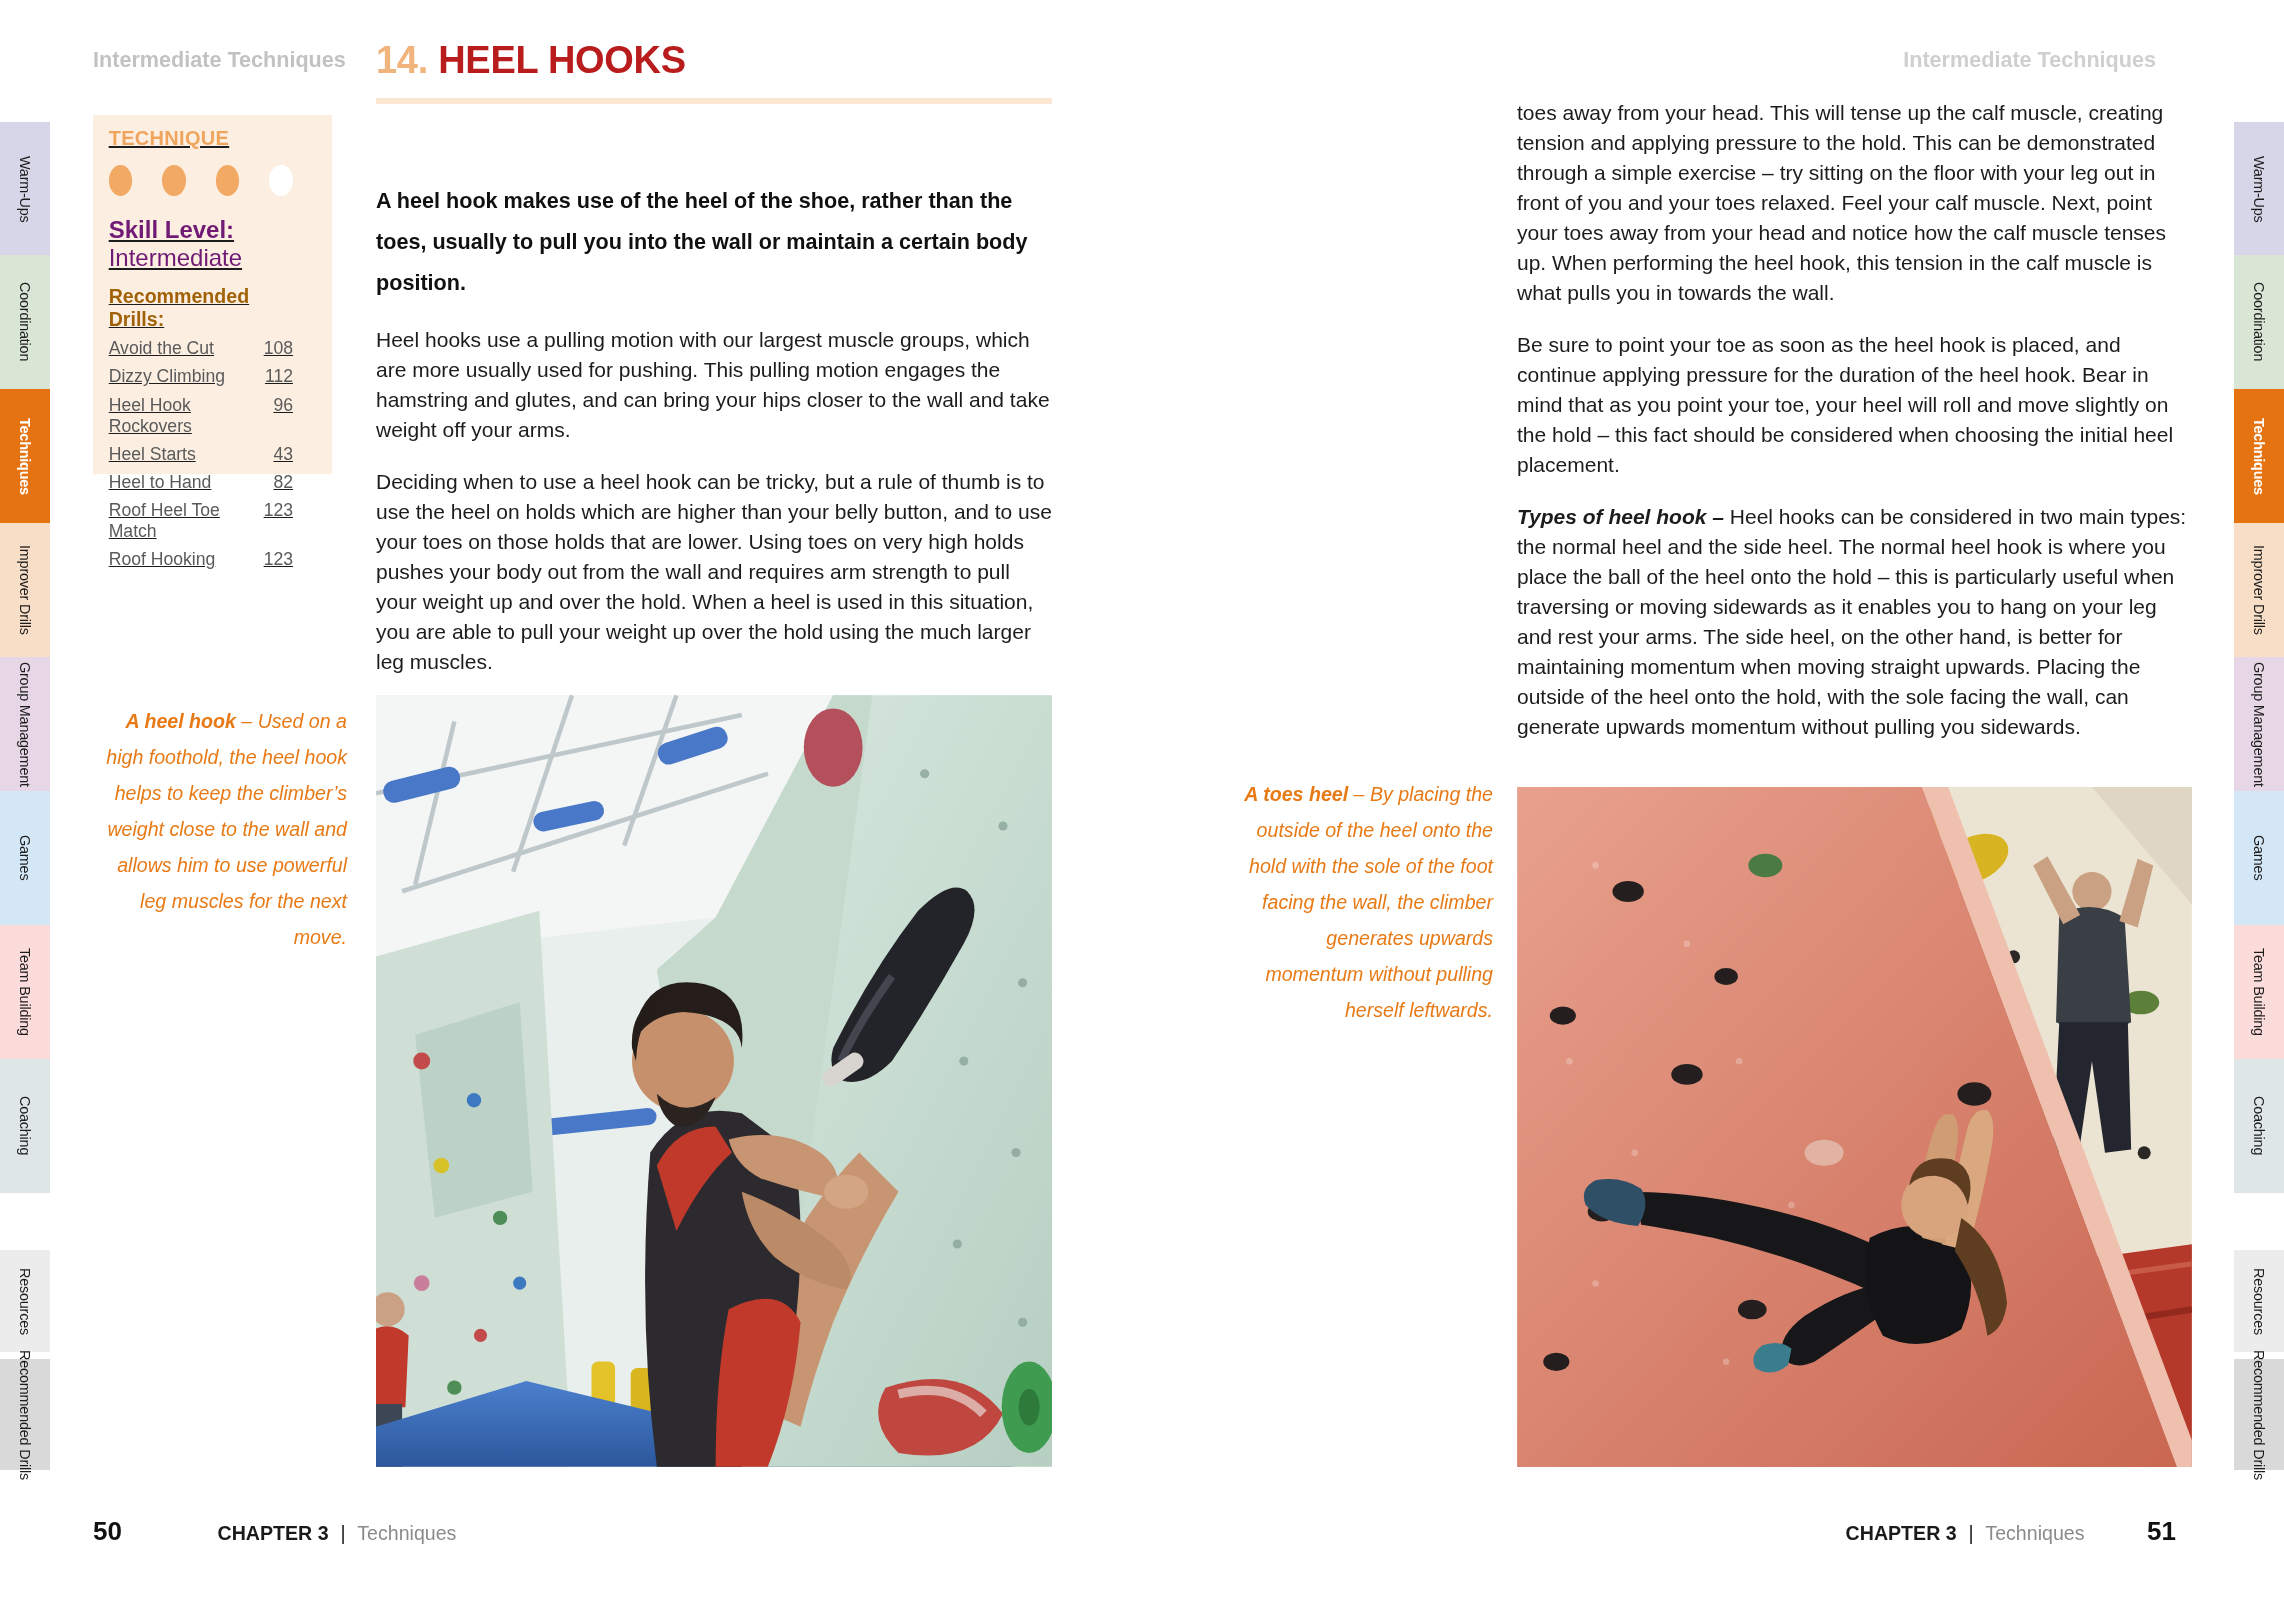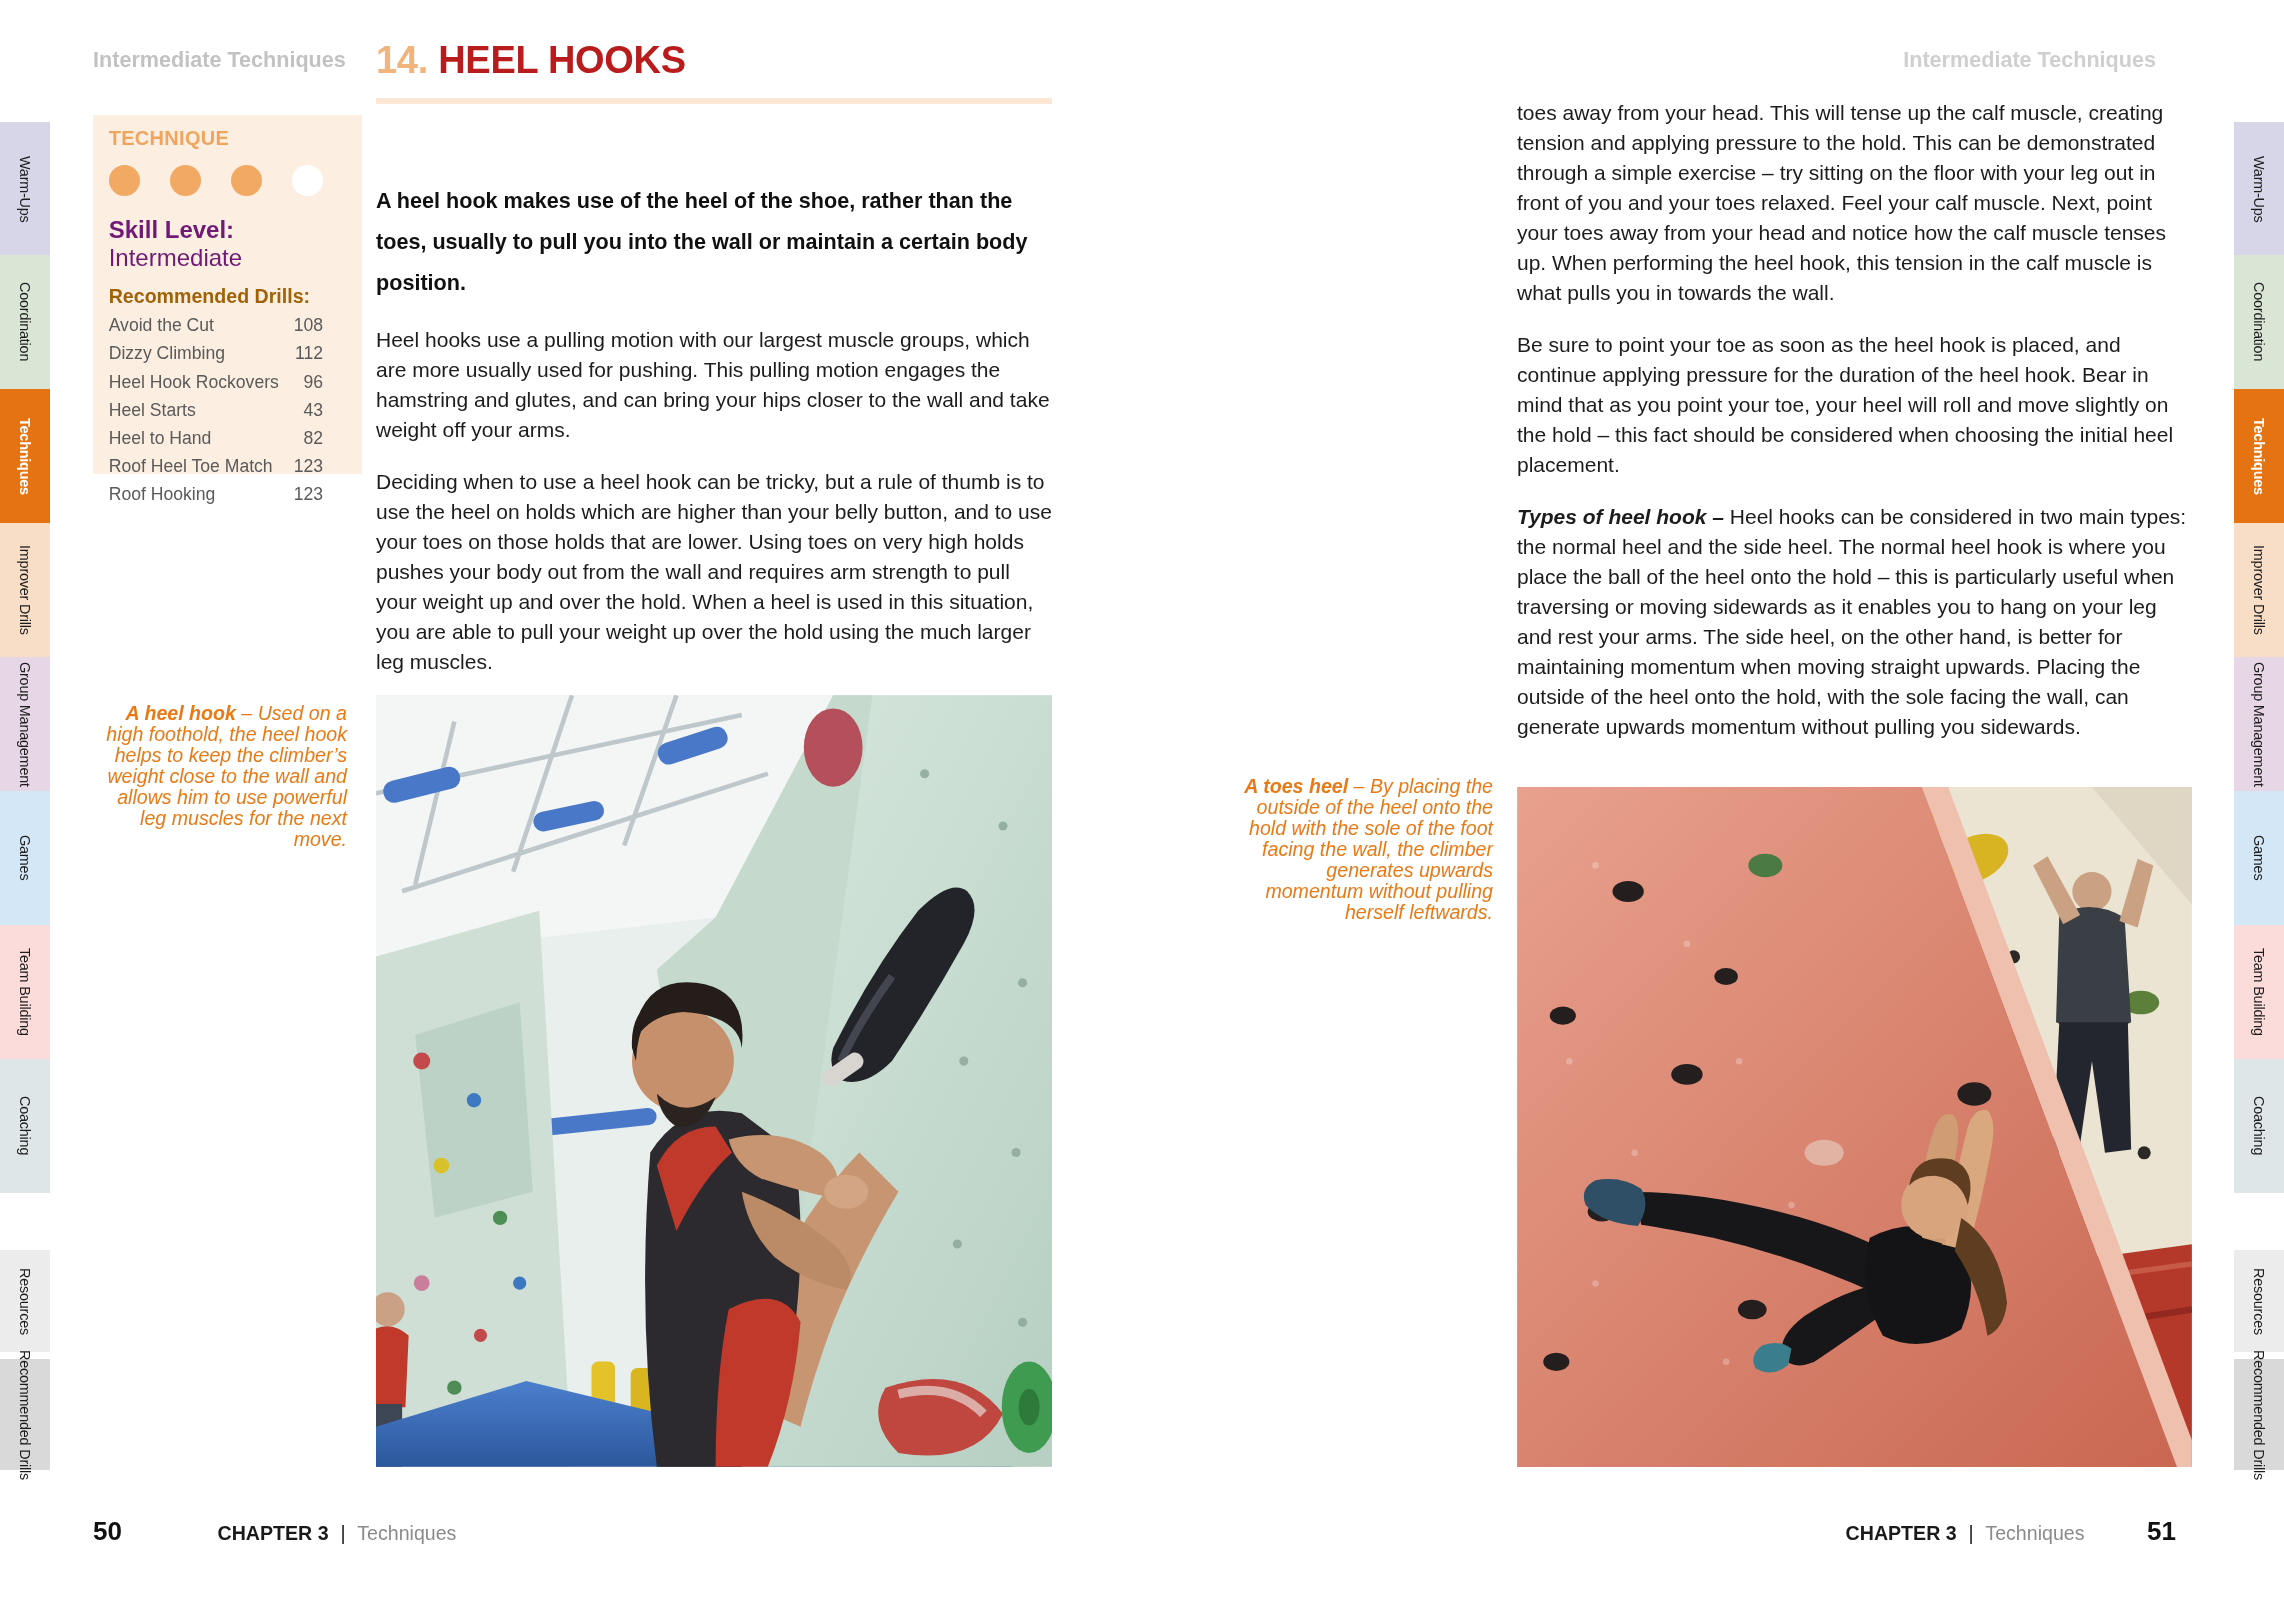--- a/index.html
+++ b/index.html
@@ -10,22 +10,22 @@
        justify-content:center;font-size:14.4px;letter-spacing:-0.2px;color:#1c1c1c;white-space:nowrap;}
   .tab.active{color:#fff;font-weight:700;}
   
   .runhead{position:absolute;top:47px;font-size:21.6px;font-weight:700;color:#c2c2c2;}
   .footer{position:absolute;top:1516px;display:flex;align-items:baseline;gap:11.8px;font-size:19.6px;}
   .footer .pagenum{font-size:26px;font-weight:700;color:#111;}
   .footer .chap{font-weight:700;color:#1a1a1a;}
   .footer .bar{color:#1a1a1a;font-weight:400;}
   .footer .sect{color:#8a8a8a;}
   
-  .techbox{position:absolute;left:93px;top:115px;width:269px;height:359px;background:#fcefe2;
-           box-sizing:border-box;padding:11.8px 39px 0 15.7px;}
+  .techbox{position:absolute;left:93px;top:115px;width:239px;height:359px;background:#fcefe2;
+           box-sizing:border-box;padding:11.8px 39px 0 15.7px;text-decoration:underline;}
   .techbox .tb-label{font-size:20px;font-weight:700;color:#efa55e;letter-spacing:0.3px;}
   .dots{display:flex;gap:30px;margin-top:15.7px;}
   .dot{width:31px;height:31px;border-radius:50%;}
   .dot.filled{background:#f2a963;}
   .dot.empty{background:#ffffff;}
   .skill{margin-top:19.6px;font-size:24px;color:#701a75;}
   .skill .b{font-weight:700;}
   .drills-h{margin-top:13px;font-size:19.6px;font-weight:700;color:#a16207;}
   .drill-row{display:flex;justify-content:space-between;font-size:17.6px;color:#5a5a5a;margin-top:7.2px;}
   
@@ -34,21 +34,21 @@
   .title .t{color:#b91c1c;}
   .rule{position:absolute;left:376px;top:98px;width:676px;height:5.9px;background:#fce7d4;}
   .col{position:absolute;width:676px;font-size:21px;line-height:30px;color:#1d1b1c;}
   .col p{margin:0 0 22px 0;}
   .col p.intro{font-size:21.6px;line-height:41px;font-weight:700;color:#101010;}
   .col .lead{font-weight:700;font-style:italic;}
   .col-left{left:376px;top:180px;}
   .col-right{left:1517px;top:98px;}
   
   .caption{position:absolute;width:250px;text-align:right;font-style:italic;font-size:19.6px;
-           line-height:21px;color:#e87a16;}
+           line-height:36px;color:#e87a16;}
   .caption .clead{font-weight:700;}
   .cap-left{left:97px;top:703px;}
   .cap-right{left:1243px;top:776px;}
   
   .photo{position:absolute;overflow:hidden;}
   .photo svg{display:block;}
   .photo-left{left:376px;top:695px;width:676px;height:772px;}
   .photo-right{left:1517px;top:787px;width:675px;height:680px;}
 </style>
 </head>

